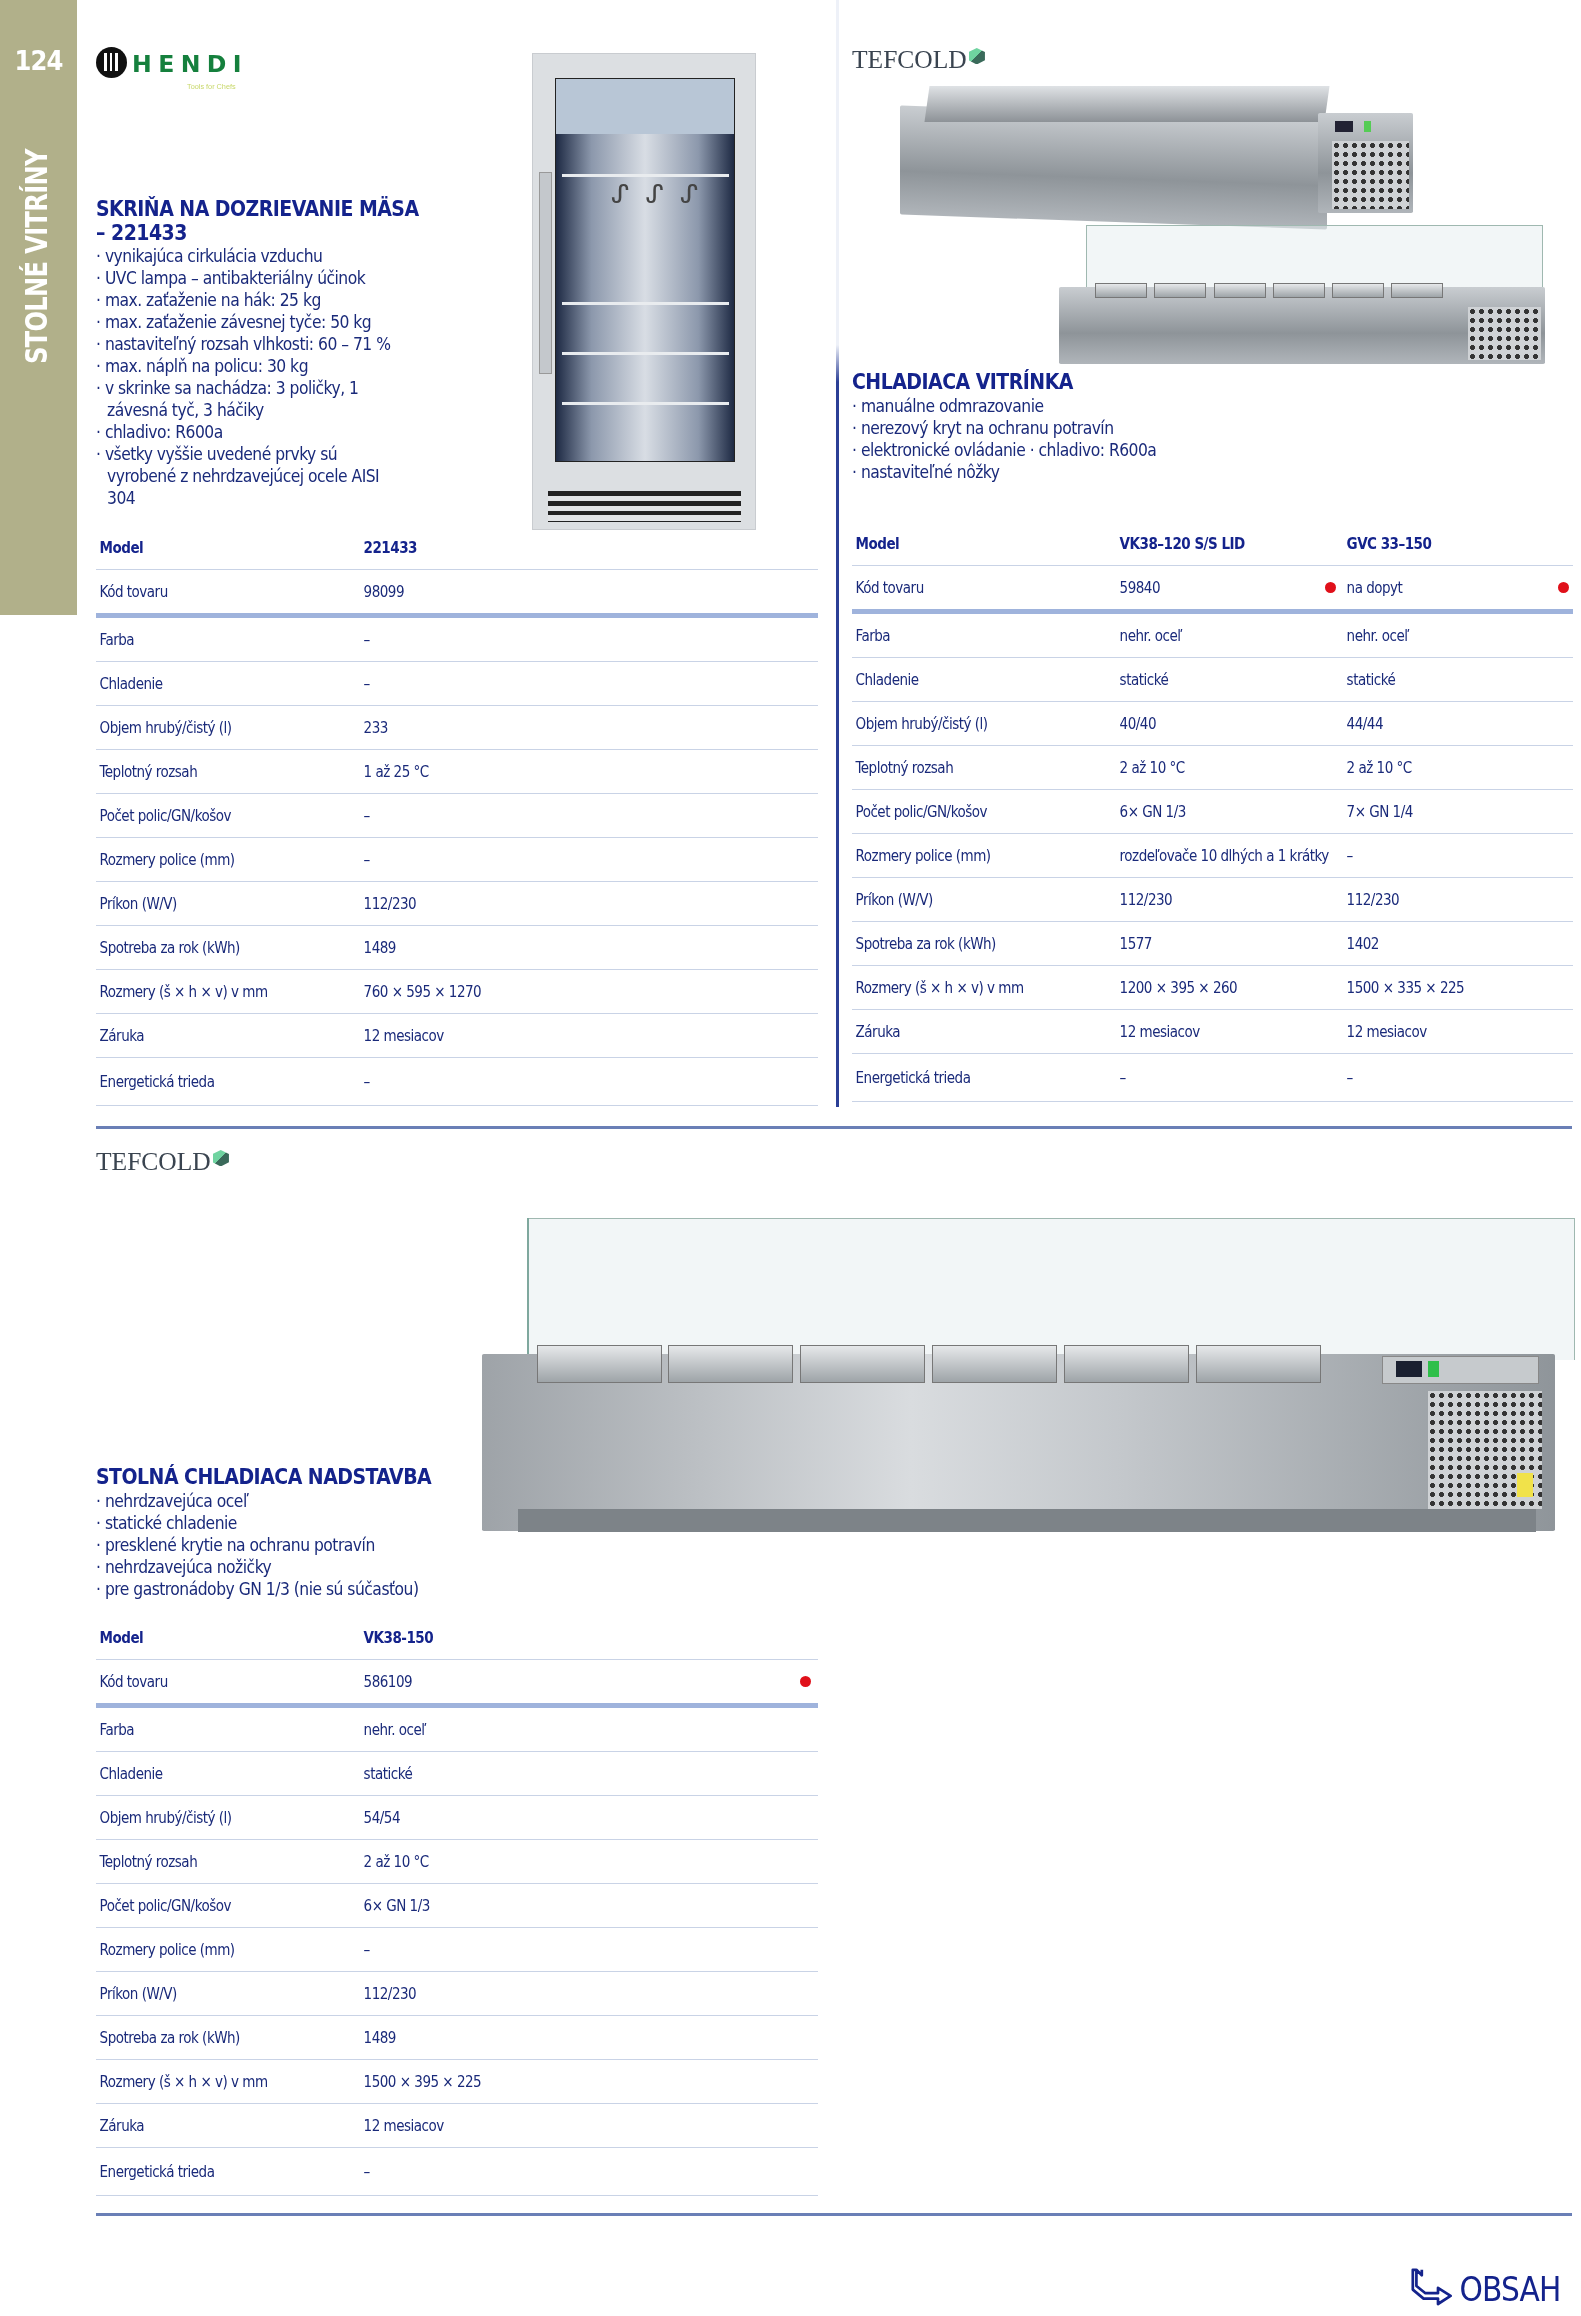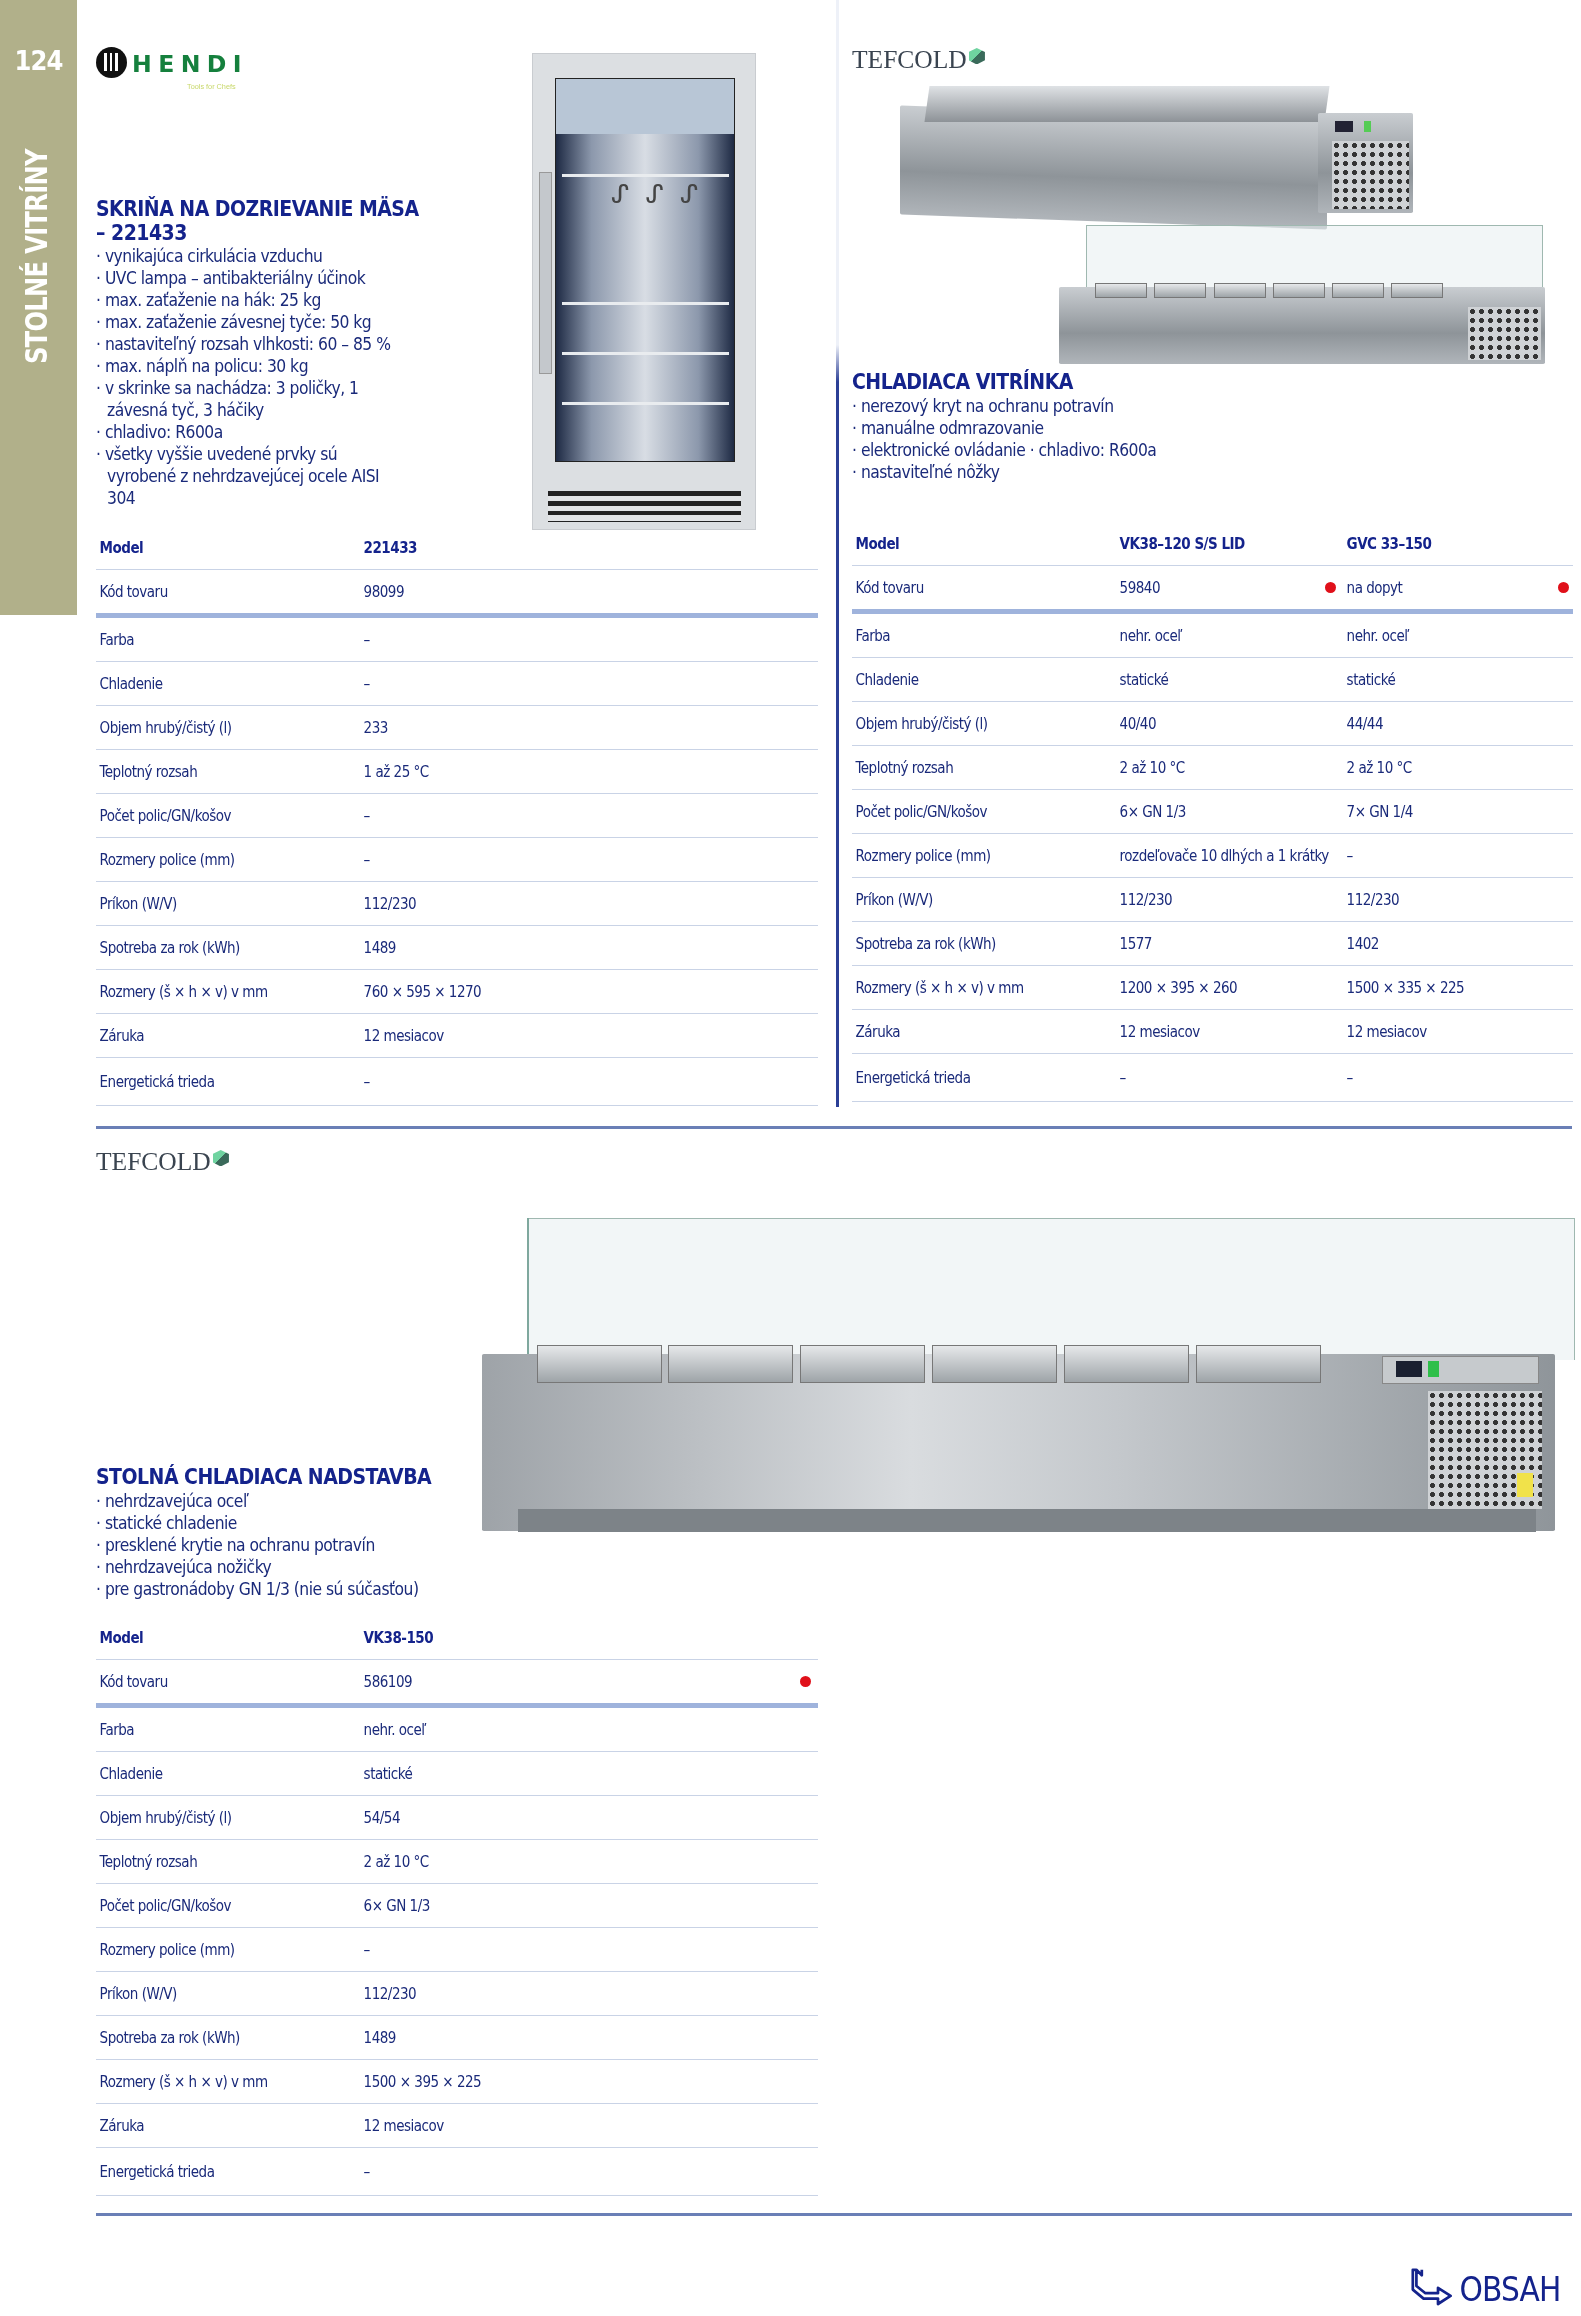--- a/index.html
+++ b/index.html
@@ -81,21 +81,21 @@
 <div class="abs" style="left:96px; top:198px; width:436px;">
   <div class="ptitle">
     <div>SKRIŇA NA DOZRIEVANIE MÄSA</div>
     <div>– 221433</div>
   </div>
   <ul class="bullets">
     <li>vynikajúca cirkulácia vzduchu</li>
     <li>UVC lampa – antibakteriálny účinok</li>
     <li>max. zaťaženie na hák: 25 kg</li>
     <li>max. zaťaženie závesnej tyče: 50 kg</li>
-    <li>nastaviteľný rozsah vlhkosti: 60 – 85 %</li>
+    <li>nastaviteľný rozsah vlhkosti: 60 – 71 %</li>
     <li>max. náplň na policu: 30 kg</li>
     <li style="width:300px">v skrinke sa nachádza: 3 poličky, 1 závesná tyč, 3 háčiky</li>
     <li>chladivo: R600a</li>
     <li style="width:300px">všetky vyššie uvedené prvky sú vyrobené z nehrdzavejúcej ocele AISI 304</li>
   </ul>
 </div>
 
 <div class="abs fridge">
   <div class="handle"></div>
   <div class="glass">
@@ -191,22 +191,22 @@
   <div class="pan" style="left:95px;top:58px;width:50px;height:12.7px;"></div>
   <div class="pan" style="left:155px;top:58px;width:50px;height:12.7px;"></div>
   <div class="pan" style="left:214px;top:58px;width:50px;height:12.7px;"></div>
   <div class="pan" style="left:273px;top:58px;width:50px;height:12.7px;"></div>
   <div class="pan" style="left:332px;top:58px;width:50px;height:12.7px;"></div>
 </div>
 
 <div class="abs" style="left:852px; top:371px; width:709px;">
   <div class="ptitle">CHLADIACA VITRÍNKA</div>
   <ul class="bullets">
+    <li>manuálne odmrazovanie</li>
     <li>nerezový kryt na ochranu potravín</li>
-    <li>manuálne odmrazovanie</li>
     <li>elektronické ovládanie · chladivo: R600a</li>
     <li>nastaviteľné nôžky</li>
   </ul>
 </div>
 
 <table class="spec" style="left:852px; top:522px; width:721px;">
   <colgroup>
       <col style="width:264px">
       <col style="width:227px">
       <col>

